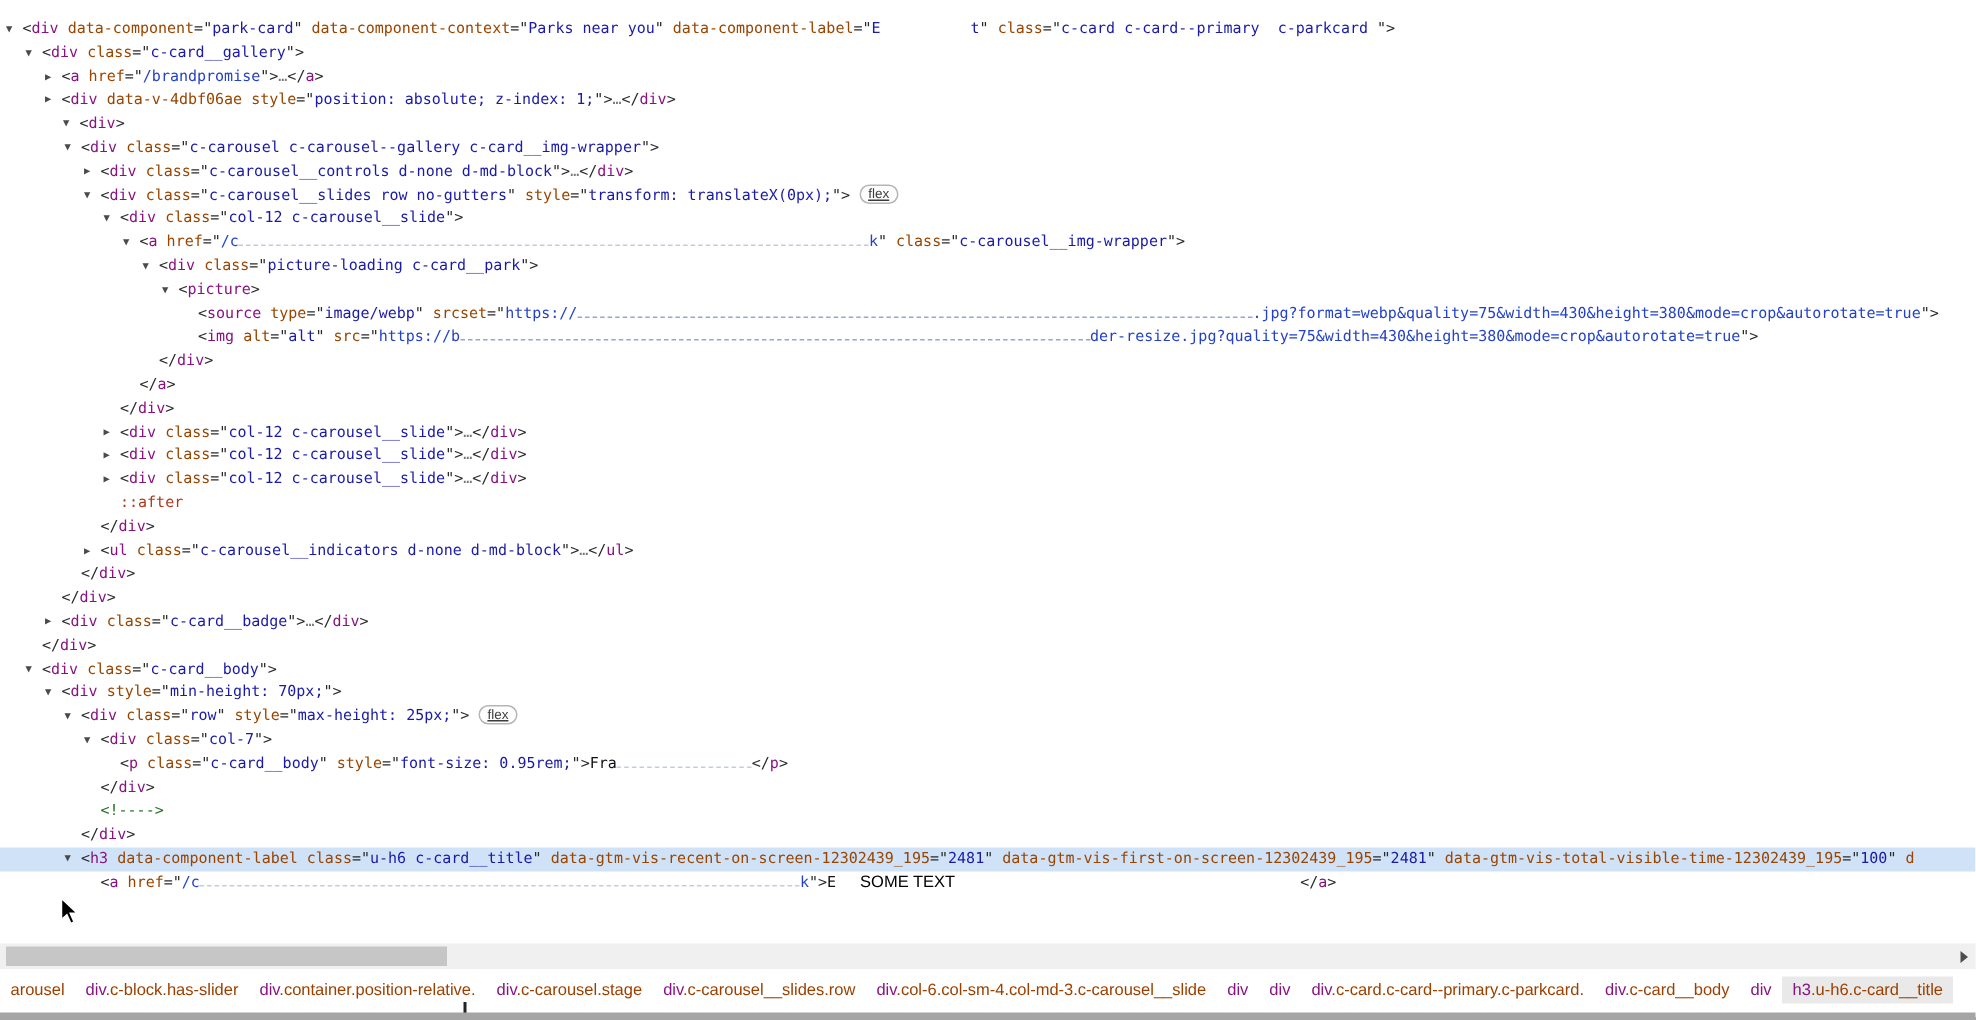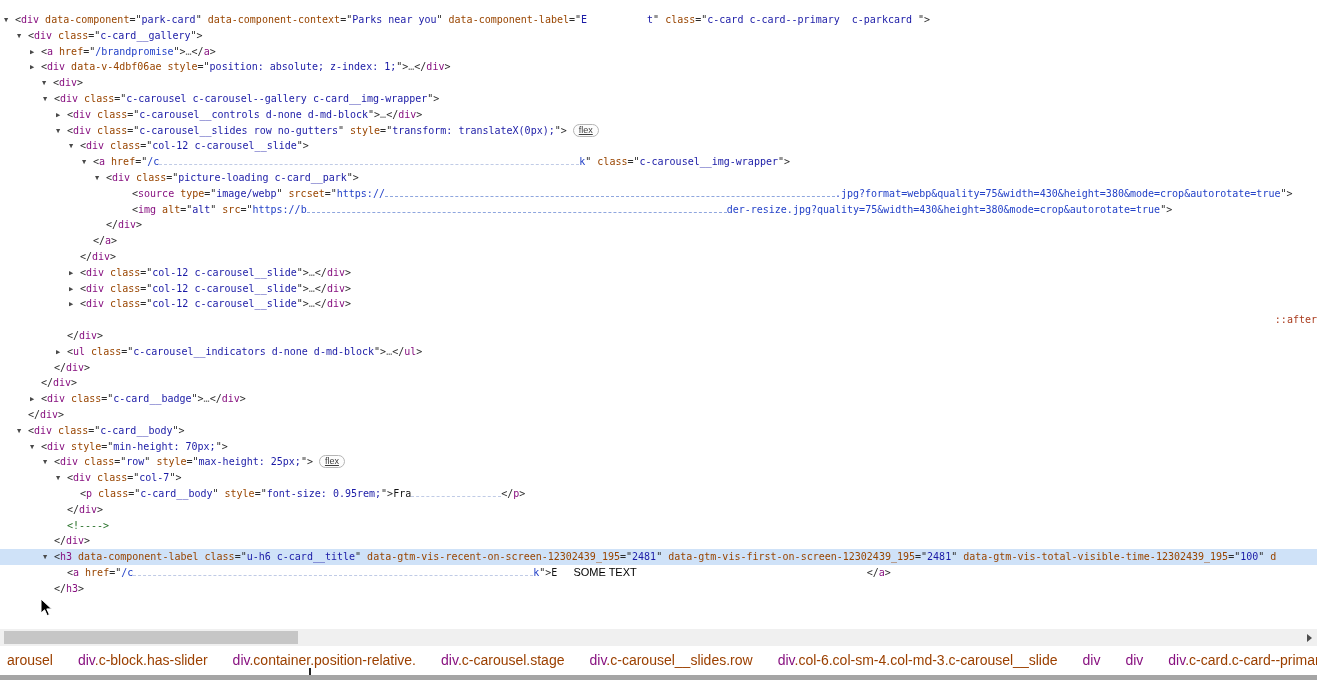--- a/index.html
+++ b/index.html
@@ -30,21 +30,21 @@
          padding:0 5px;line-height:11px;margin-left:6px;vertical-align:1px;cursor:default;text-decoration:underline;}
   
   #hscroll{position:absolute;top:629px;left:0;width:1317px;height:17px;background:#f0f0f0;}
   #hscroll-thumb{position:absolute;top:2px;height:13px;background:#c6c6c6;}
   #hscroll-right{position:absolute;top:5px;right:5px;width:0;height:0;
                  border-top:4px solid transparent;border-bottom:4px solid transparent;
                  border-left:5px solid #4d4d4d;}
   
   #crumbs{position:absolute;top:646px;left:0;width:1317px;height:28px;background:#fff;
           display:flex;align-items:center;font-family:"Liberation Sans",sans-serif;
-          font-size:14px;white-space:nowrap;overflow:hidden;gap:11px;}
+          font-size:11px;white-space:nowrap;overflow:hidden;}
   .crumb{padding:3px 7px;cursor:default;}
   .crumb.selected{background:#e9e9e9;}
   .crumb .ctag{color:#881280;}
   .crumb .ccls{color:#9c4000;}
   #bottom-strip{position:absolute;top:675px;left:0;width:1317px;height:5px;background:#a5a5a5;}
   #divider-tick{position:absolute;top:668px;left:309px;width:2px;height:8px;background:#222;}
   
   #cursor{position:absolute;top:598px;left:40px;z-index:9;}
 </style>
 </head>
@@ -55,46 +55,46 @@
     <div class="trow" style="padding-left: 17px;"><span class="arrow">▼</span><span class="tk-p">&lt;</span><span class="tk-t">div</span><span class="tk-a"> class</span><span class="tk-p">="</span><span class="tk-v">c-card__gallery</span><span class="tk-p">"&gt;</span></div>
     <div class="trow" style="padding-left: 30px;"><span class="arrow">▶</span><span class="tk-p">&lt;</span><span class="tk-t">a</span><span class="tk-a"> href</span><span class="tk-p">="</span><span class="tk-l">/brandpromise</span><span class="tk-p">"&gt;</span><span class="tk-e">…</span><span class="tk-p">&lt;/</span><span class="tk-t">a</span><span class="tk-p">&gt;</span></div>
     <div class="trow" style="padding-left: 30px;"><span class="arrow">▶</span><span class="tk-p">&lt;</span><span class="tk-t">div</span><span class="tk-a"> data-v-4dbf06ae</span><span class="tk-a"> style</span><span class="tk-p">="</span><span class="tk-v">position: absolute; z-index: 1;</span><span class="tk-p">"&gt;</span><span class="tk-e">…</span><span class="tk-p">&lt;/</span><span class="tk-t">div</span><span class="tk-p">&gt;</span></div>
     <div class="trow" style="padding-left: 42px;"><span class="arrow">▼</span><span class="tk-p">&lt;</span><span class="tk-t">div</span><span class="tk-p">&gt;</span></div>
     <div class="trow" style="padding-left: 43px;"><span class="arrow">▼</span><span class="tk-p">&lt;</span><span class="tk-t">div</span><span class="tk-a"> class</span><span class="tk-p">="</span><span class="tk-v">c-carousel c-carousel--gallery c-card__img-wrapper</span><span class="tk-p">"&gt;</span></div>
     <div class="trow" style="padding-left: 56px;"><span class="arrow">▶</span><span class="tk-p">&lt;</span><span class="tk-t">div</span><span class="tk-a"> class</span><span class="tk-p">="</span><span class="tk-v">c-carousel__controls d-none d-md-block</span><span class="tk-p">"&gt;</span><span class="tk-e">…</span><span class="tk-p">&lt;/</span><span class="tk-t">div</span><span class="tk-p">&gt;</span></div>
     <div class="trow" style="padding-left: 56px;"><span class="arrow">▼</span><span class="tk-p">&lt;</span><span class="tk-t">div</span><span class="tk-a"> class</span><span class="tk-p">="</span><span class="tk-v">c-carousel__slides row no-gutters</span><span class="tk-p">"</span><span class="tk-a"> style</span><span class="tk-p">="</span><span class="tk-v">transform: translateX(0px);</span><span class="tk-p">"&gt;</span><span class="badge">flex</span></div>
     <div class="trow" style="padding-left: 69px;"><span class="arrow">▼</span><span class="tk-p">&lt;</span><span class="tk-t">div</span><span class="tk-a"> class</span><span class="tk-p">="</span><span class="tk-v">col-12 c-carousel__slide</span><span class="tk-p">"&gt;</span></div>
     <div class="trow" style="padding-left: 82px;"><span class="arrow">▼</span><span class="tk-p">&lt;</span><span class="tk-t">a</span><span class="tk-a"> href</span><span class="tk-p">="</span><span class="tk-l">/c</span><span class="tk-r" style="width: 420px;"></span><span class="tk-l">k</span><span class="tk-p">"</span><span class="tk-a"> class</span><span class="tk-p">="</span><span class="tk-v">c-carousel__img-wrapper</span><span class="tk-p">"&gt;</span></div>
     <div class="trow" style="padding-left: 95px;"><span class="arrow">▼</span><span class="tk-p">&lt;</span><span class="tk-t">div</span><span class="tk-a"> class</span><span class="tk-p">="</span><span class="tk-v">picture-loading c-card__park</span><span class="tk-p">"&gt;</span></div>
+    <div class="trow" style="padding-left: 108px;"><span class="arrow">▼</span><span class="tk-p">&lt;</span><span class="tk-t">picture</span><span class="tk-p">&gt;</span></div>
     <div class="trow" style="padding-left: 121px;"><span class="arrow"></span><span class="tk-p">&lt;</span><span class="tk-t">source</span><span class="tk-a"> type</span><span class="tk-p">="</span><span class="tk-v">image/webp</span><span class="tk-p">"</span><span class="tk-a"> srcset</span><span class="tk-p">="</span><span class="tk-l">https://</span><span class="tk-rl" style="width: 450px;"></span><span class="tk-l">.jpg?format=webp&amp;quality=75&amp;width=430&amp;height=380&amp;mode=crop&amp;autorotate=true</span><span class="tk-p">"&gt;</span></div>
     <div class="trow" style="padding-left: 121px;"><span class="arrow"></span><span class="tk-p">&lt;</span><span class="tk-t">img</span><span class="tk-a"> alt</span><span class="tk-p">="</span><span class="tk-v">alt</span><span class="tk-p">"</span><span class="tk-a"> src</span><span class="tk-p">="</span><span class="tk-l">https://b</span><span class="tk-rl" style="width: 420px;"></span><span class="tk-l">der-resize.jpg?quality=75&amp;width=430&amp;height=380&amp;mode=crop&amp;autorotate=true</span><span class="tk-p">"&gt;</span></div>
     <div class="trow" style="padding-left: 95px;"><span class="arrow"></span><span class="tk-p">&lt;/</span><span class="tk-t">div</span><span class="tk-p">&gt;</span></div>
     <div class="trow" style="padding-left: 82px;"><span class="arrow"></span><span class="tk-p">&lt;/</span><span class="tk-t">a</span><span class="tk-p">&gt;</span></div>
     <div class="trow" style="padding-left: 69px;"><span class="arrow"></span><span class="tk-p">&lt;/</span><span class="tk-t">div</span><span class="tk-p">&gt;</span></div>
     <div class="trow" style="padding-left: 69px;"><span class="arrow">▶</span><span class="tk-p">&lt;</span><span class="tk-t">div</span><span class="tk-a"> class</span><span class="tk-p">="</span><span class="tk-v">col-12 c-carousel__slide</span><span class="tk-p">"&gt;</span><span class="tk-e">…</span><span class="tk-p">&lt;/</span><span class="tk-t">div</span><span class="tk-p">&gt;</span></div>
     <div class="trow" style="padding-left: 69px;"><span class="arrow">▶</span><span class="tk-p">&lt;</span><span class="tk-t">div</span><span class="tk-a"> class</span><span class="tk-p">="</span><span class="tk-v">col-12 c-carousel__slide</span><span class="tk-p">"&gt;</span><span class="tk-e">…</span><span class="tk-p">&lt;/</span><span class="tk-t">div</span><span class="tk-p">&gt;</span></div>
     <div class="trow" style="padding-left: 69px;"><span class="arrow">▶</span><span class="tk-p">&lt;</span><span class="tk-t">div</span><span class="tk-a"> class</span><span class="tk-p">="</span><span class="tk-v">col-12 c-carousel__slide</span><span class="tk-p">"&gt;</span><span class="tk-e">…</span><span class="tk-p">&lt;/</span><span class="tk-t">div</span><span class="tk-p">&gt;</span></div>
-    <div class="trow" style="padding-left: 69px; text-align: right;"><span class="arrow"></span><span class="tk-ps">::after</span></div>
+    <div class="trow" style="padding-left: 69px;"><span class="arrow"></span><span class="tk-ps">::after</span></div>
     <div class="trow" style="padding-left: 56px;"><span class="arrow"></span><span class="tk-p">&lt;/</span><span class="tk-t">div</span><span class="tk-p">&gt;</span></div>
     <div class="trow" style="padding-left: 56px;"><span class="arrow">▶</span><span class="tk-p">&lt;</span><span class="tk-t">ul</span><span class="tk-a"> class</span><span class="tk-p">="</span><span class="tk-v">c-carousel__indicators d-none d-md-block</span><span class="tk-p">"&gt;</span><span class="tk-e">…</span><span class="tk-p">&lt;/</span><span class="tk-t">ul</span><span class="tk-p">&gt;</span></div>
     <div class="trow" style="padding-left: 43px;"><span class="arrow"></span><span class="tk-p">&lt;/</span><span class="tk-t">div</span><span class="tk-p">&gt;</span></div>
     <div class="trow" style="padding-left: 30px;"><span class="arrow"></span><span class="tk-p">&lt;/</span><span class="tk-t">div</span><span class="tk-p">&gt;</span></div>
     <div class="trow" style="padding-left: 30px;"><span class="arrow">▶</span><span class="tk-p">&lt;</span><span class="tk-t">div</span><span class="tk-a"> class</span><span class="tk-p">="</span><span class="tk-v">c-card__badge</span><span class="tk-p">"&gt;</span><span class="tk-e">…</span><span class="tk-p">&lt;/</span><span class="tk-t">div</span><span class="tk-p">&gt;</span></div>
     <div class="trow" style="padding-left: 17px;"><span class="arrow"></span><span class="tk-p">&lt;/</span><span class="tk-t">div</span><span class="tk-p">&gt;</span></div>
     <div class="trow" style="padding-left: 17px;"><span class="arrow">▼</span><span class="tk-p">&lt;</span><span class="tk-t">div</span><span class="tk-a"> class</span><span class="tk-p">="</span><span class="tk-v">c-card__body</span><span class="tk-p">"&gt;</span></div>
     <div class="trow" style="padding-left: 30px;"><span class="arrow">▼</span><span class="tk-p">&lt;</span><span class="tk-t">div</span><span class="tk-a"> style</span><span class="tk-p">="</span><span class="tk-v">min-height: 70px;</span><span class="tk-p">"&gt;</span></div>
     <div class="trow" style="padding-left: 43px;"><span class="arrow">▼</span><span class="tk-p">&lt;</span><span class="tk-t">div</span><span class="tk-a"> class</span><span class="tk-p">="</span><span class="tk-v">row</span><span class="tk-p">"</span><span class="tk-a"> style</span><span class="tk-p">="</span><span class="tk-v">max-height: 25px;</span><span class="tk-p">"&gt;</span><span class="badge">flex</span></div>
     <div class="trow" style="padding-left: 56px;"><span class="arrow">▼</span><span class="tk-p">&lt;</span><span class="tk-t">div</span><span class="tk-a"> class</span><span class="tk-p">="</span><span class="tk-v">col-7</span><span class="tk-p">"&gt;</span></div>
     <div class="trow" style="padding-left: 69px;"><span class="arrow"></span><span class="tk-p">&lt;</span><span class="tk-t">p</span><span class="tk-a"> class</span><span class="tk-p">="</span><span class="tk-v">c-card__body</span><span class="tk-p">"</span><span class="tk-a"> style</span><span class="tk-p">="</span><span class="tk-v">font-size: 0.95rem;</span><span class="tk-p">"&gt;</span><span class="tk-tx">Fra</span><span class="tk-r" style="width: 90px;"></span><span class="tk-p">&lt;/</span><span class="tk-t">p</span><span class="tk-p">&gt;</span></div>
     <div class="trow" style="padding-left: 56px;"><span class="arrow"></span><span class="tk-p">&lt;/</span><span class="tk-t">div</span><span class="tk-p">&gt;</span></div>
     <div class="trow" style="padding-left: 56px;"><span class="arrow"></span><span class="tk-c">&lt;!----&gt;</span></div>
     <div class="trow" style="padding-left: 43px;"><span class="arrow"></span><span class="tk-p">&lt;/</span><span class="tk-t">div</span><span class="tk-p">&gt;</span></div>
     <div class="trow selected" style="padding-left: 43px;"><span class="arrow">▼</span><span class="tk-p">&lt;</span><span class="tk-t">h3</span><span class="tk-a"> data-component-label</span><span class="tk-a"> class</span><span class="tk-p">="</span><span class="tk-v">u-h6 c-card__title</span><span class="tk-p">"</span><span class="tk-a"> data-gtm-vis-recent-on-screen-12302439_195</span><span class="tk-p">="</span><span class="tk-v">2481</span><span class="tk-p">"</span><span class="tk-a"> data-gtm-vis-first-on-screen-12302439_195</span><span class="tk-p">="</span><span class="tk-v">2481</span><span class="tk-p">"</span><span class="tk-a"> data-gtm-vis-total-visible-time-12302439_195</span><span class="tk-p">="</span><span class="tk-v">100</span><span class="tk-p">"</span><span class="tk-a"> d</span></div>
     <div class="trow" style="padding-left: 56px;"><span class="arrow"></span><span class="tk-p">&lt;</span><span class="tk-t">a</span><span class="tk-a"> href</span><span class="tk-p">="</span><span class="tk-l">/c</span><span class="tk-r" style="width: 400px;"></span><span class="tk-l">k</span><span class="tk-p">"&gt;</span><span class="tk-tx">E</span><span class="tk-an">SOME TEXT</span><span class="tk-g" style="width: 230px;"></span><span class="tk-p">&lt;/</span><span class="tk-t">a</span><span class="tk-p">&gt;</span></div>
-    <div class="trow" style="padding-left: 43px;"><span class="arrow"></span><span class="tk-p">&lt;/</span><span class="tk-t">h3</span><span class="tk-p">&gt;</span></div>
   </div>
 
 <div id="hscroll">
   <div id="hscroll-thumb" style="left: 4px; width: 294px;"></div>
   <div id="hscroll-right"></div>
 </div>
 
 <div id="crumbs">
     <span class="crumb"><span class="ctag"></span><span class="ccls">arousel</span></span>
     <span class="crumb"><span class="ctag">div</span><span class="ccls">.c-block.has-slider</span></span>

